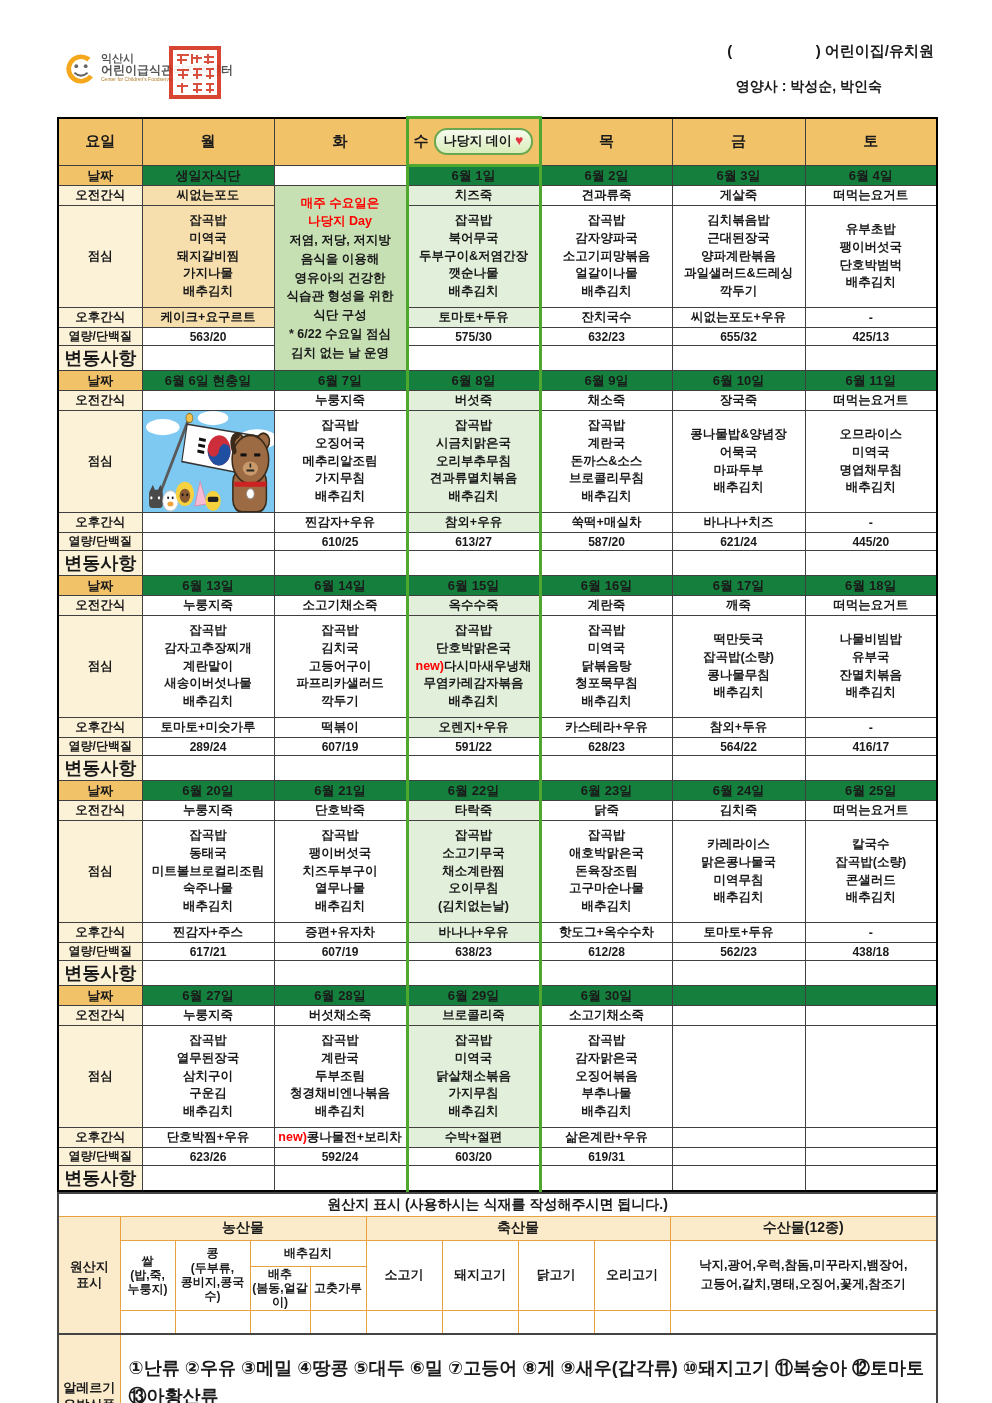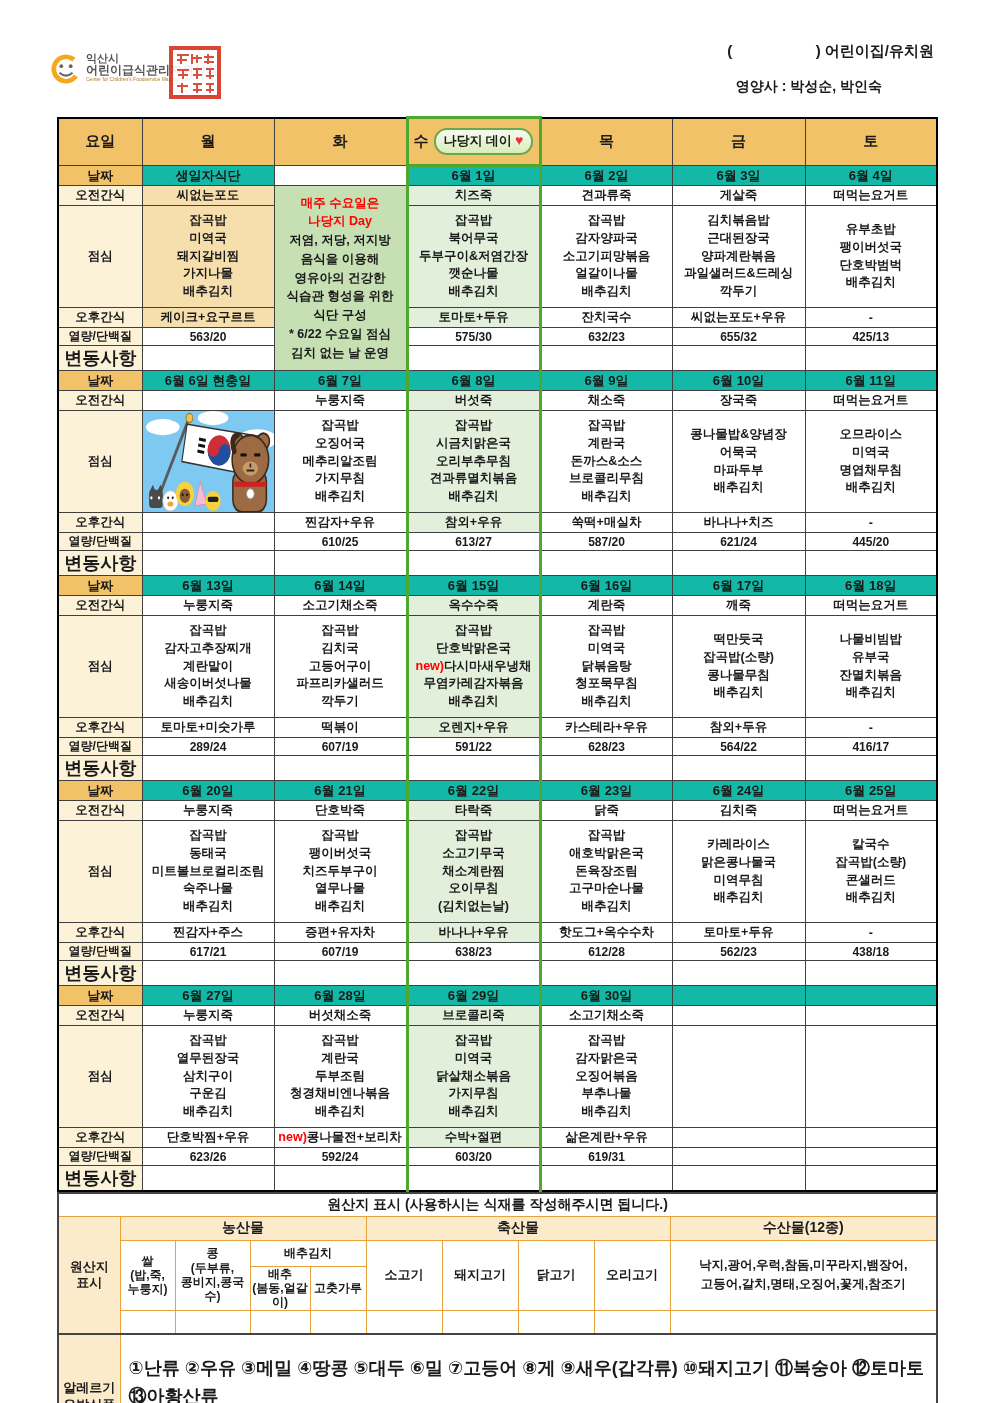--- a/index.html
+++ b/index.html
@@ -2,21 +2,21 @@
 <html><head>
 <meta charset="utf-8">
 <style>
   * { box-sizing: border-box; margin: 0; padding: 0; }
   html,body { width: 992px; height: 1403px; background: #fff; overflow: hidden;
     font-family: "Liberation Sans", "DejaVu Sans", sans-serif; color:#1a1a1a; }
   .page { position: relative; width: 992px; height: 1403px; }
 
   
   .tophead { position: relative; height: 116px; }
-  .logo-wrap { position: absolute; left: 50px; top: 52px; display: flex; align-items: flex-start; }
+  .logo-wrap { position: absolute; left: 65px; top: 52px; display: flex; align-items: flex-start; }
   .logo-txt { margin-left: 4px; line-height: 1.1; }
   .logo-txt .l1 { font-size: 11px; font-weight: bold; color:#555; }
   .logo-txt .l2 { font-size: 12px; font-weight: bold; color:#555; }
   .logo-txt .l3 { font-size: 5px; color:#b07c2a; }
   .stamp { position: absolute; left: 168px; top: 44px; }
   .title { position: absolute; left: 0; right: 0; top: 64px; text-align: center;
     font-size: 23px; font-weight: bold; letter-spacing: 1px; }
   .fac { position: absolute; right: 58px; top: 42px; font-size: 15px; font-weight: bold; }
   .nutri { position: absolute; right: 110px; top: 78px; font-size: 14px; font-weight: bold; text-align: center; }
 
@@ -27,21 +27,21 @@
     font-weight: bold; overflow: hidden; }
   .dayhead td { height: 48px; background: #F2C269; font-size: 15px; }
   .wed-head { border: 3px solid #4EA72E !important; }
   .wed-head-inner { display: flex; align-items: center; justify-content: center; gap: 5px; }
   .nadangji { display: inline-block; background: linear-gradient(#f6fbee, #d9edb9);
     border: 2px solid #6aa84f; border-radius: 13px; padding: 2px 8px 3px 8px; font-size: 13px; font-family: Liberation Serif, serif; }
   .heart { color: #E5343F; font-size: 14px; }
 
   .lab { background: #FCF2D8; font-size: 12.5px; }
   .r-date td { height: 20px; font-size: 13px; }
-  .c-date { background: #14b8a6; margin-top: 36px; }
+  .c-date { background: #15803d; margin-top: 36px; }
   .r-am td, .r-pm td { height: 20px; font-size: 12.5px; background: #fff; }
   .r-lunch td { height: 102px; font-size: 12.5px; line-height: 1.42; background:#fff; }
   .r-kcal td { height: 17px; font-size: 12px; background:#fff; }
   .r-note td { height: 18px; font-size: 18px; background:#fff; }
   .r-date td.lab, .r-am td.lab, .r-pm td.lab, .r-lunch td.lab,
   .r-kcal td.lab, .r-note td.lab { background: #FCF2D8; }
   .r-date td.lab { background: #F2C269; }
   .pre { white-space: pre-line; }
   .bday { background: #F6DFAD !important; }
   .wedbg { background: #E2EFDA !important; }

